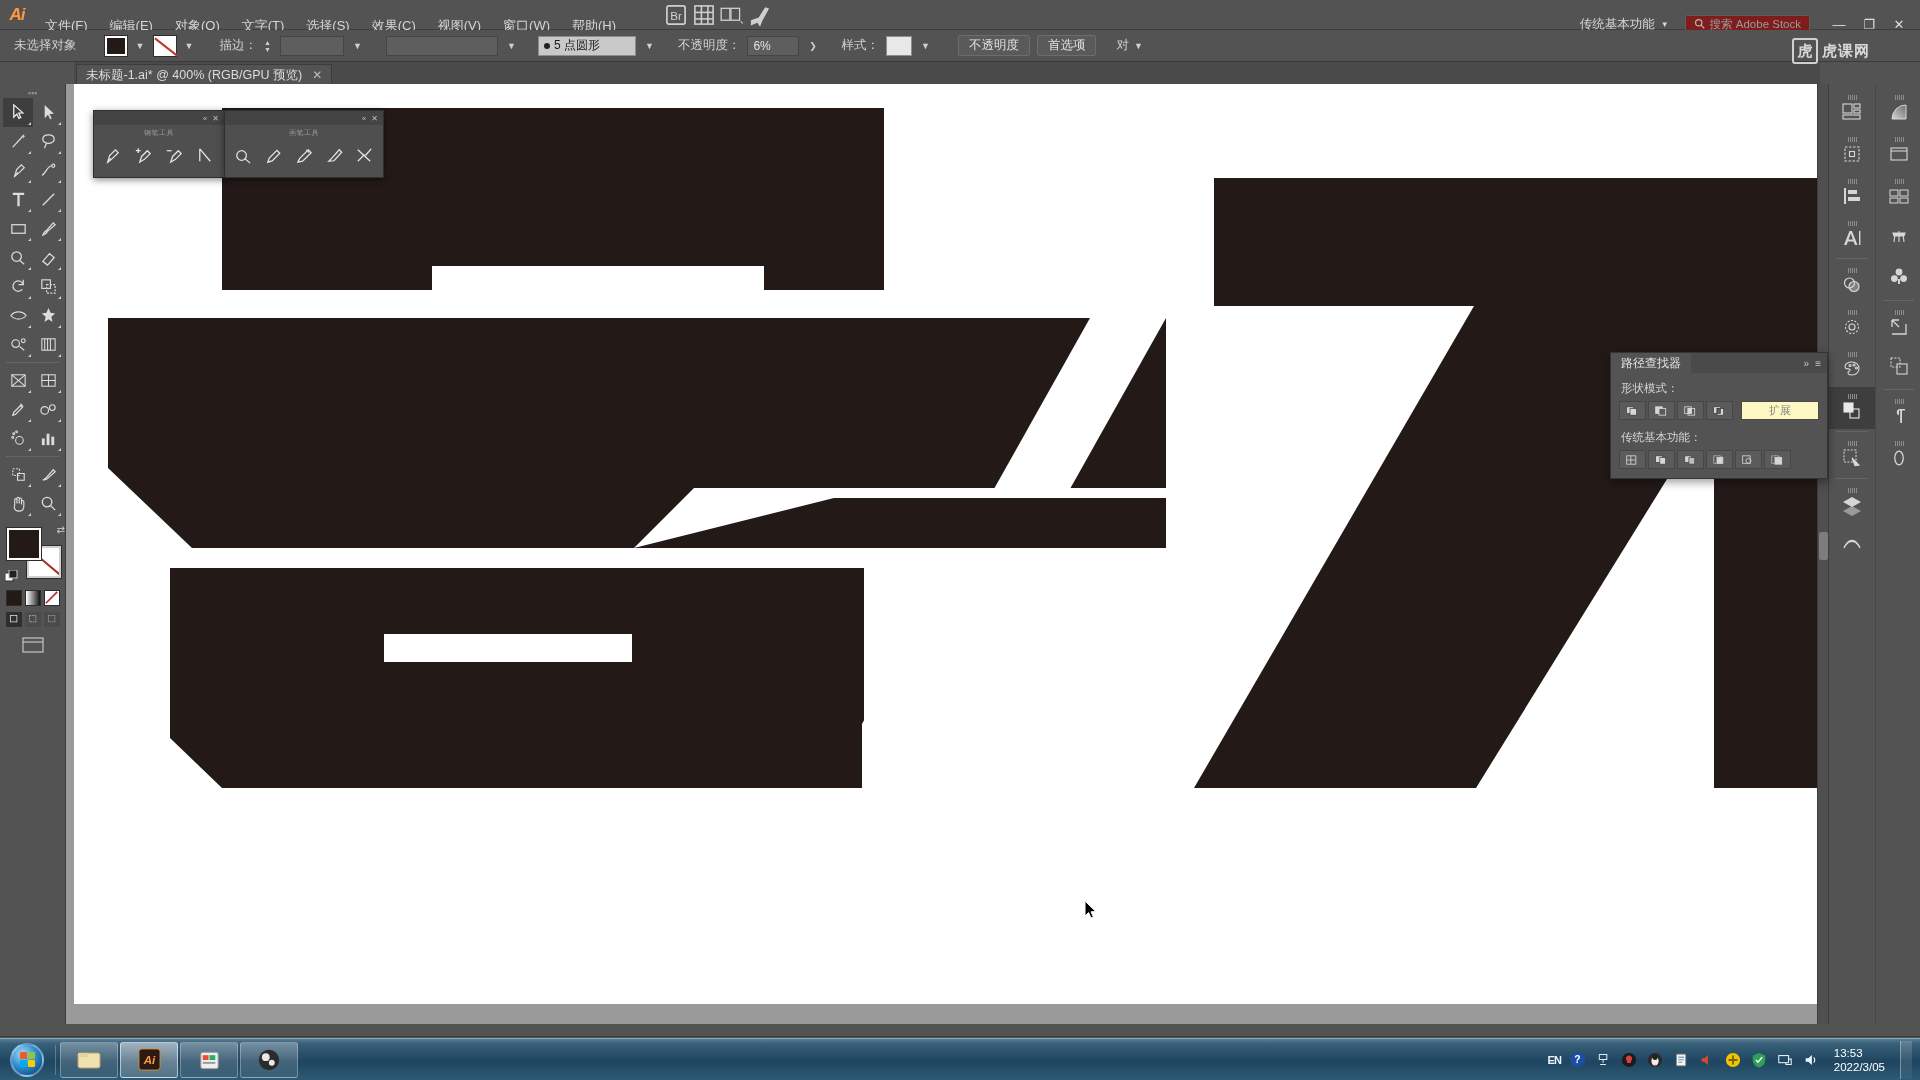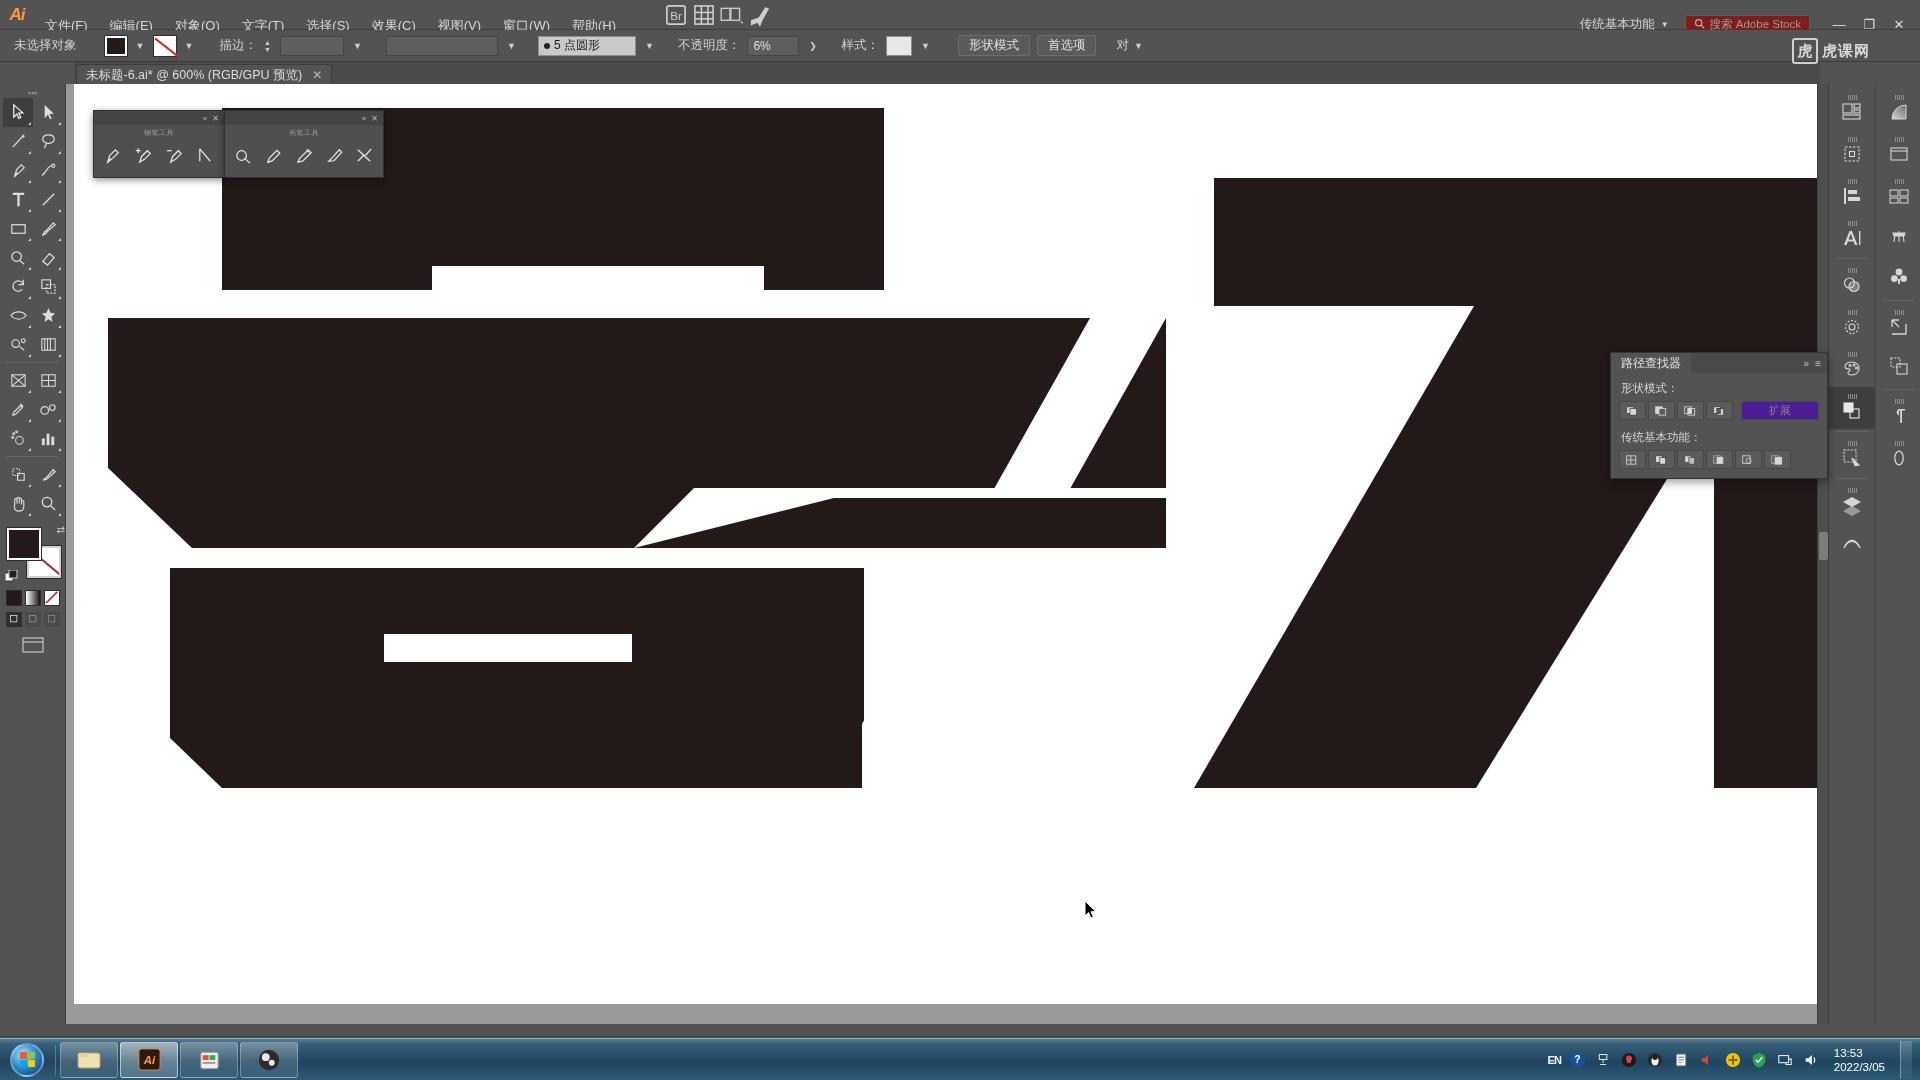--- a/index.html
+++ b/index.html
@@ -105,21 +105,21 @@
   .pf-head { height:20px; display:flex; align-items:center; background:#4a4a4a; }
   .pf-tab { background:#535353; height:20px; display:flex; align-items:center; padding:0 10px;
     font-size:12px; color:#e3e3e3; }
   .pf-head-right { margin-left:auto; display:flex; align-items:center; gap:6px; padding-right:6px;
     color:#c3c3c3; font-size:10px; }
   .pf-body { padding:6px 8px 9px 8px; }
   .pf-secttl { font-size:11.5px; color:#d5d5d5; margin:2px 0 5px 2px; }
   .pf-row { display:flex; gap:2px; align-items:center; }
   .pf-btn { width:27px; height:19px; display:flex; align-items:center; justify-content:center;
     background:#5b5b5b; border:1px solid #474747; }
-  .pf-expand { margin-left:6px; height:19px; flex:1; background:#4c1d95; border:1px solid #4a4a4a;
+  .pf-expand { margin-left:6px; height:19px; flex:1; background:#fef9c3; border:1px solid #4a4a4a;
     display:flex; align-items:center; justify-content:center; font-size:11px; color:#878787; }
 
   
   .dock { position:absolute; right:0; top:84px; width:92px; height:940px; background:#535353;
     border-left:1px solid #3c3c3c; display:flex; }
   .dockcol { width:46px; padding-top:4px; }
   .dockcol.second { border-left:1px solid #474747; }
   .dockitem { width:46px; height:42px; display:flex; flex-direction:column; align-items:center;
     justify-content:center; color:#d6d6d6; }
   .dockitem.active { background:#3e3e3e; }
@@ -273,32 +273,32 @@
     <div class="caret">▼</div>
     <div style="width:8px"></div>
     <span class="ctrl-label">不透明度：</span>
     <div class="field" style="min-width:52px;">6%</div>
     <div class="caret">❯</div>
     <div style="width:8px"></div>
     <span class="ctrl-label">样式：</span>
     <div class="field light" style="min-width:26px;background:#e8e8e8"></div>
     <div class="caret">▼</div>
     <div style="width:12px"></div>
-    <div class="btn-flat">形状模式</div>
+    <div class="btn-flat">不透明度</div>
     <div class="btn-flat">首选项</div>
     <div style="width:6px"></div>
     <div style="display:flex;align-items:center;gap:3px;">
       <span class="ctrl-label">对</span>
       <span class="caret">▼</span>
     </div>
   </div>
 
   <div class="tabstrip"></div>
   <div class="doctab">
-    <span>未标题-6.ai* @ 600% (RGB/GPU 预览)</span>
+    <span>未标题-1.ai* @ 400% (RGB/GPU 预览)</span>
     <span class="tabclose">✕</span>
   </div>
 
   <div class="toolbar">
     <div class="tb-grip">▪▪▪</div>
     <div class="tb-grid">
       <div class="tool active corner">
         <svg viewBox="0 0 20 20" fill="none" stroke="#f0f0f0" stroke-width="1.3">
             <path d="M5 2v13l3.2-3.4 2.2 4.6 2-1-2.2-4.5 4.4-.3z"></path>
           </svg>

